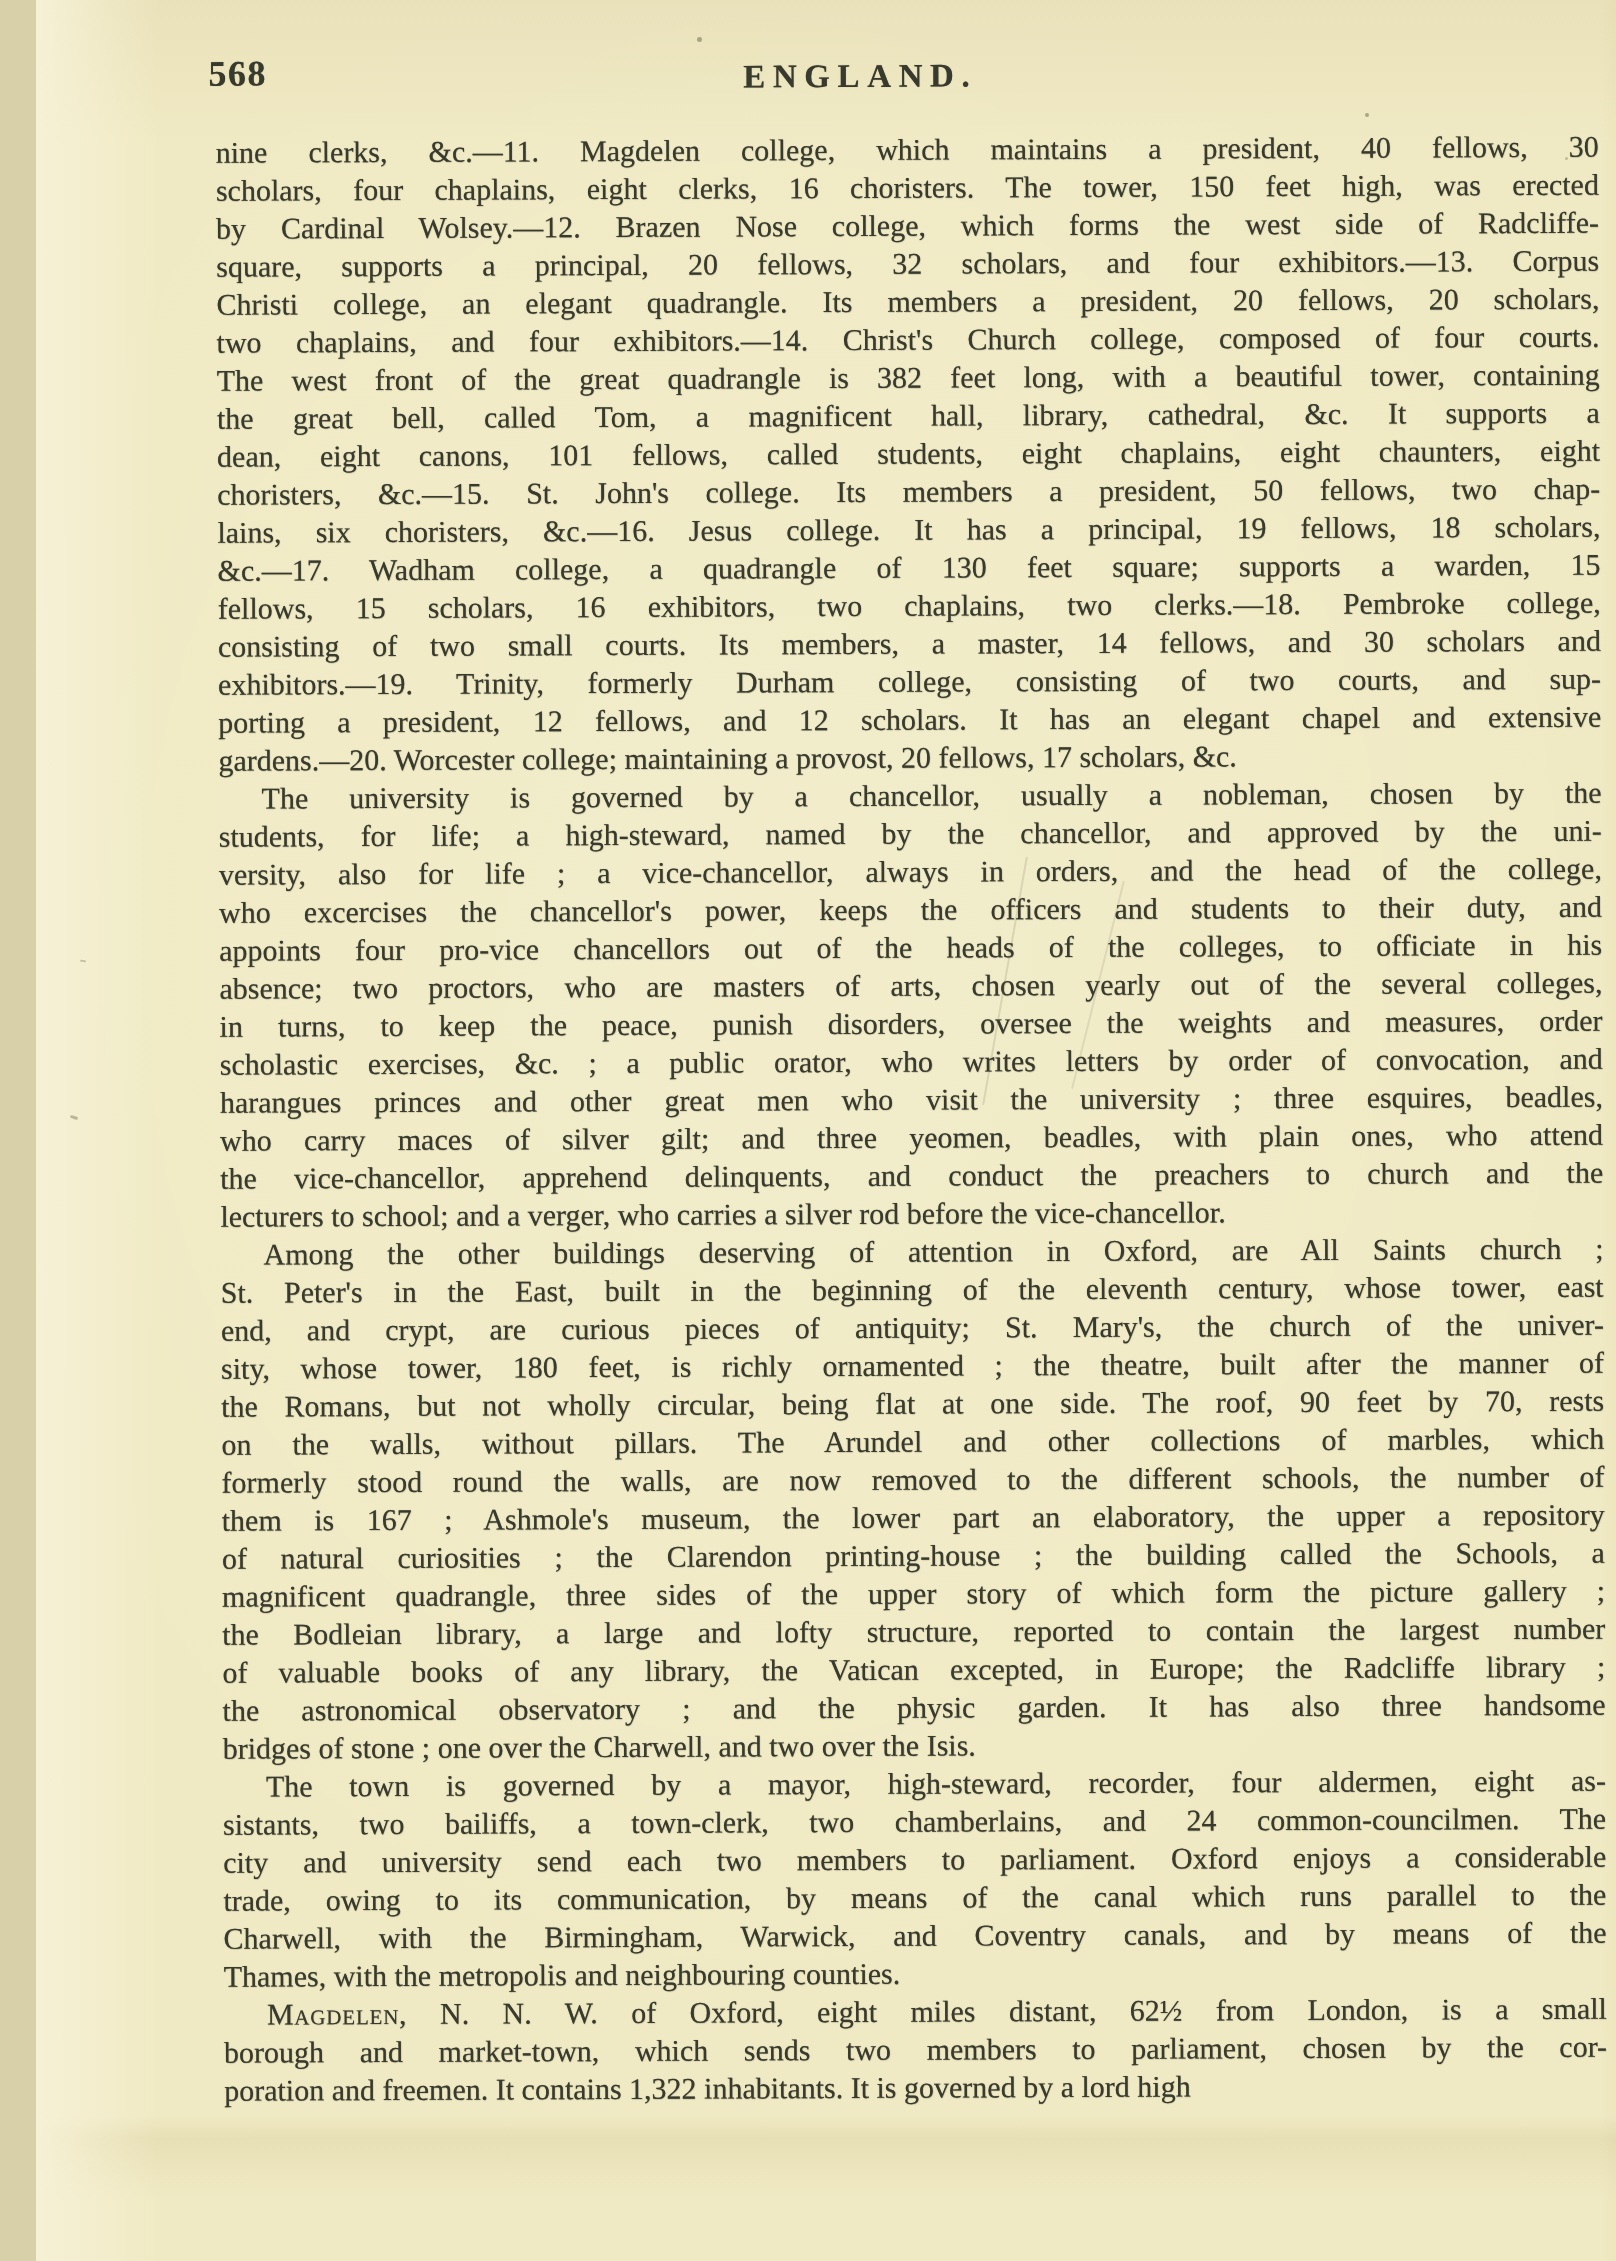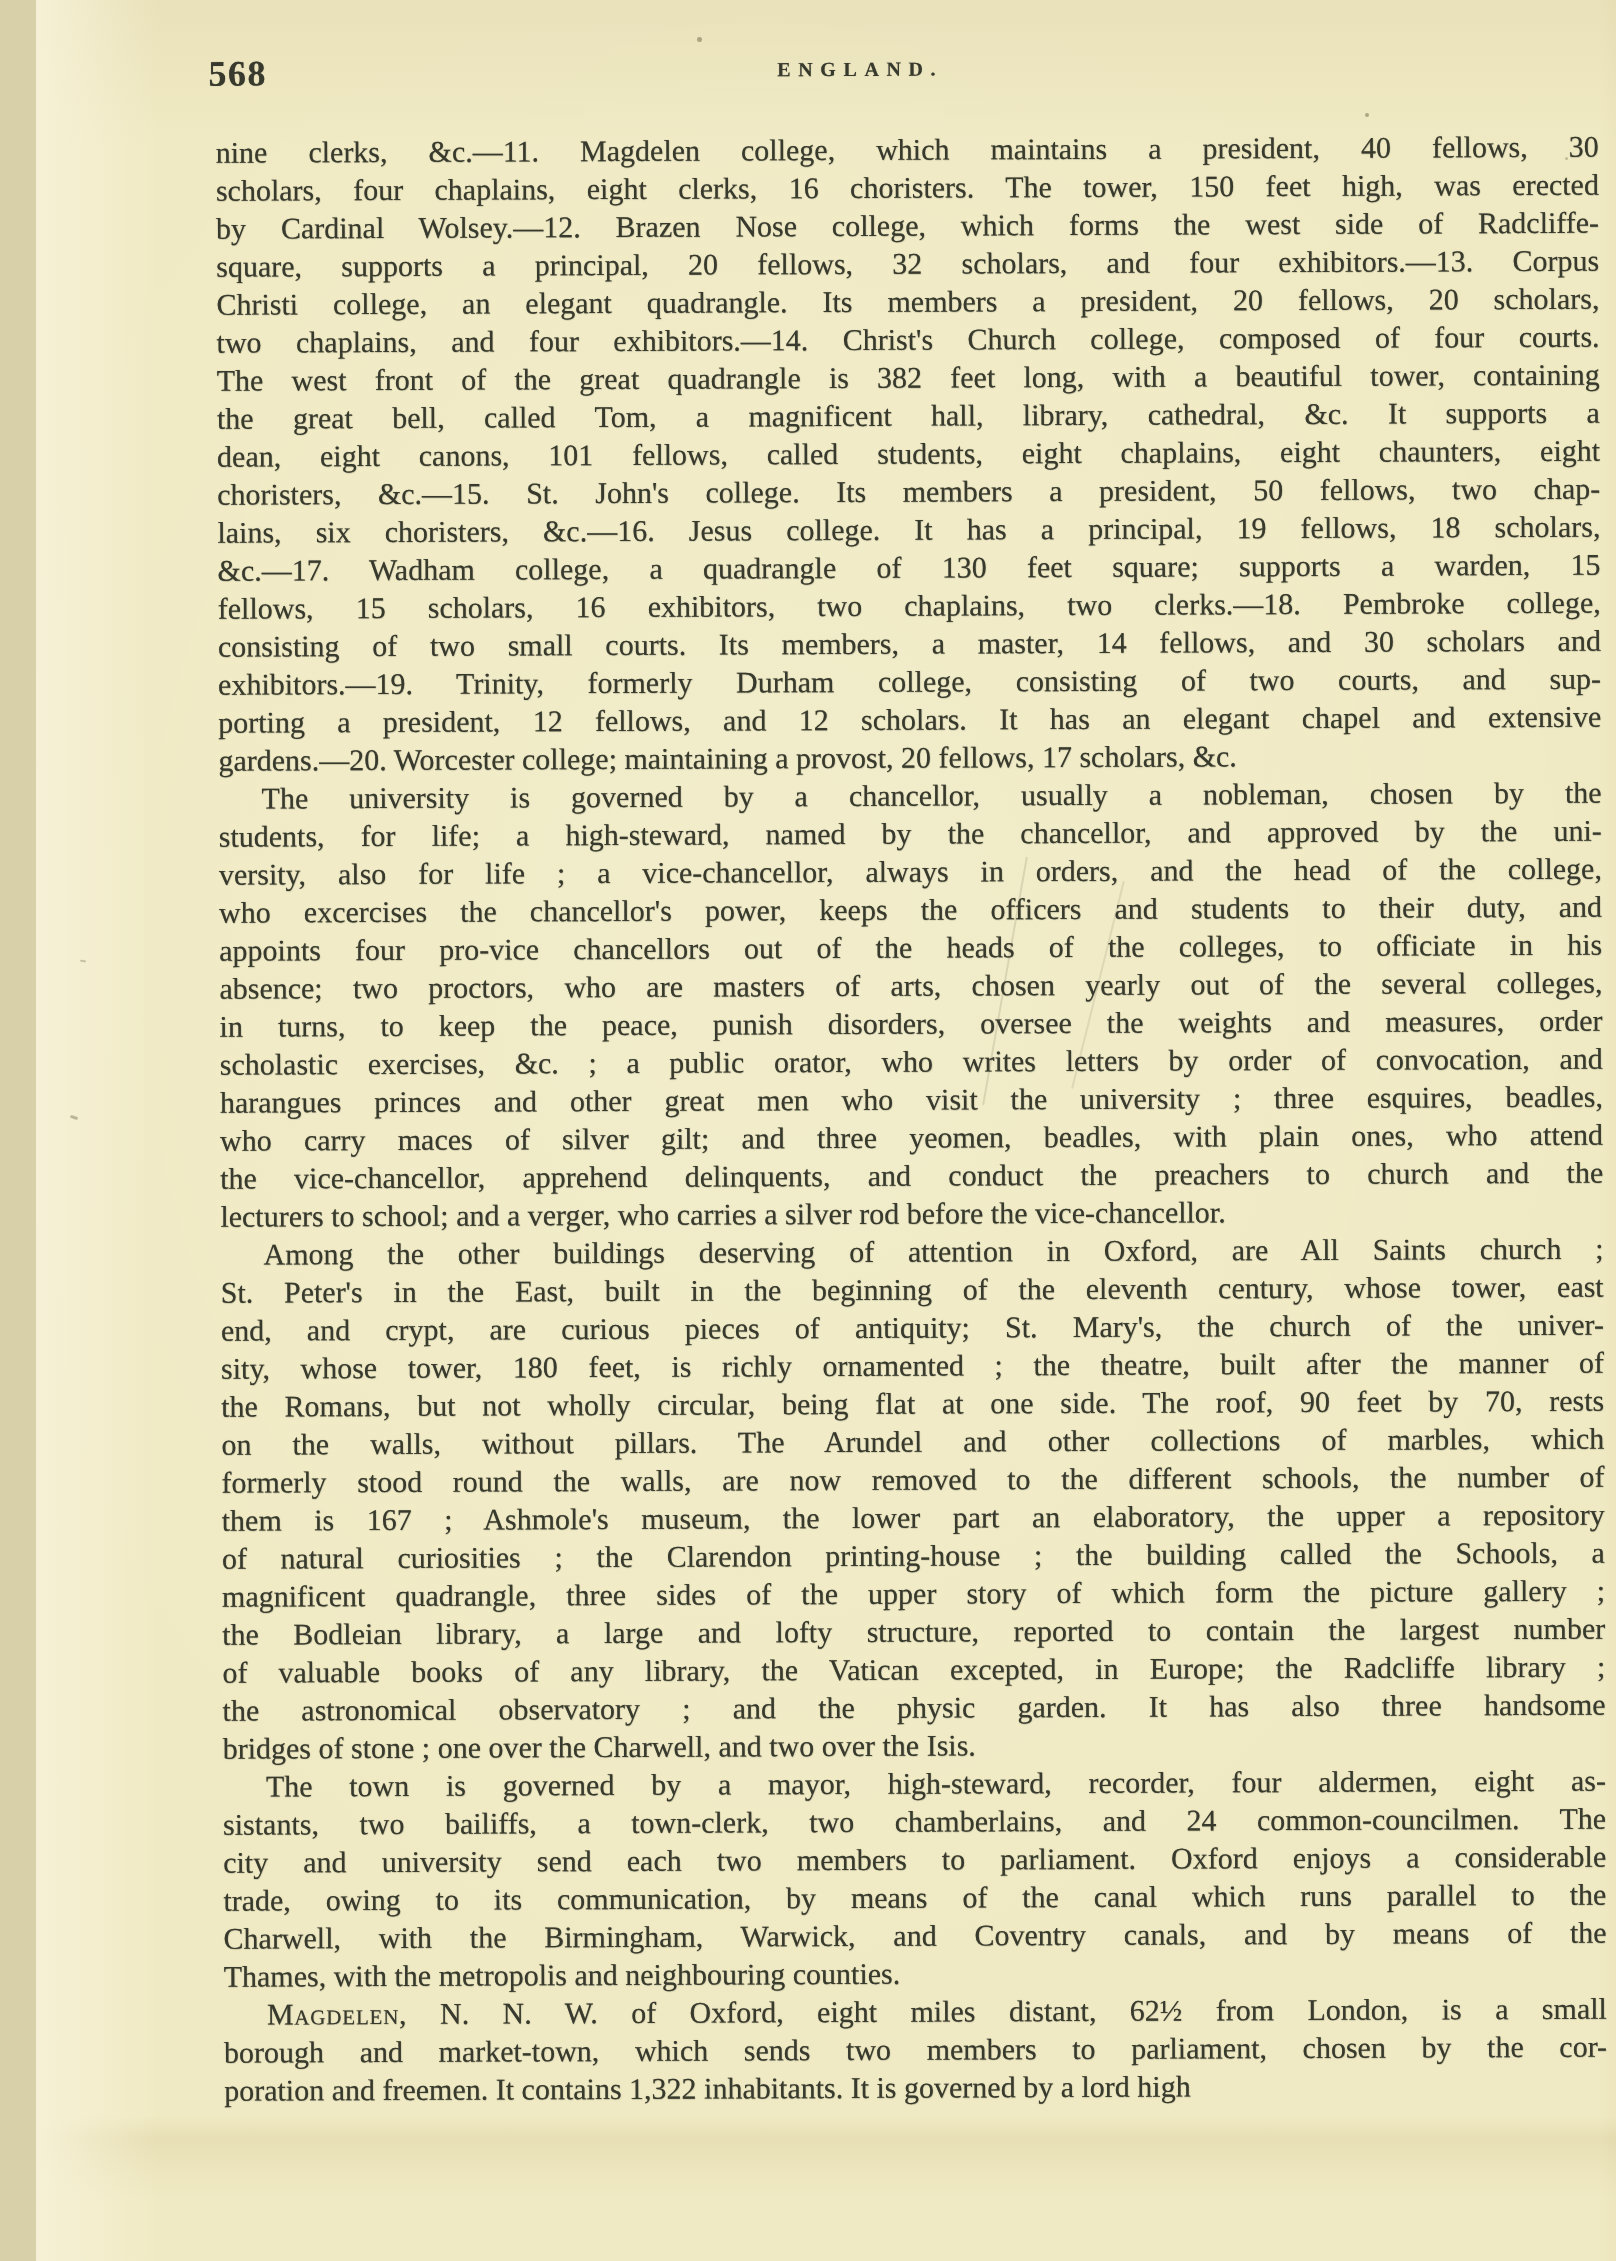--- a/index.html
+++ b/index.html
@@ -36,21 +36,21 @@
     font-size: 36px;
     letter-spacing: 1.5px;
     font-weight: bold;
     text-shadow: 0 0 0.8px rgba(56,58,45,0.65);
   }
   .running-title {
     position: absolute;
     left: 51.2%;
     top: 58px;
     transform: translateX(-50%);
-    font-size: 20px;
+    font-size: 33px;
     font-weight: bold;
     letter-spacing: 7.6px;
     text-shadow: 0 0 0.8px rgba(56,58,45,0.6);
   }
   .body-text {
     position: absolute;
     left: 183px;
     top: 131px;
     width: 1383px;
     font-size: 30px;

